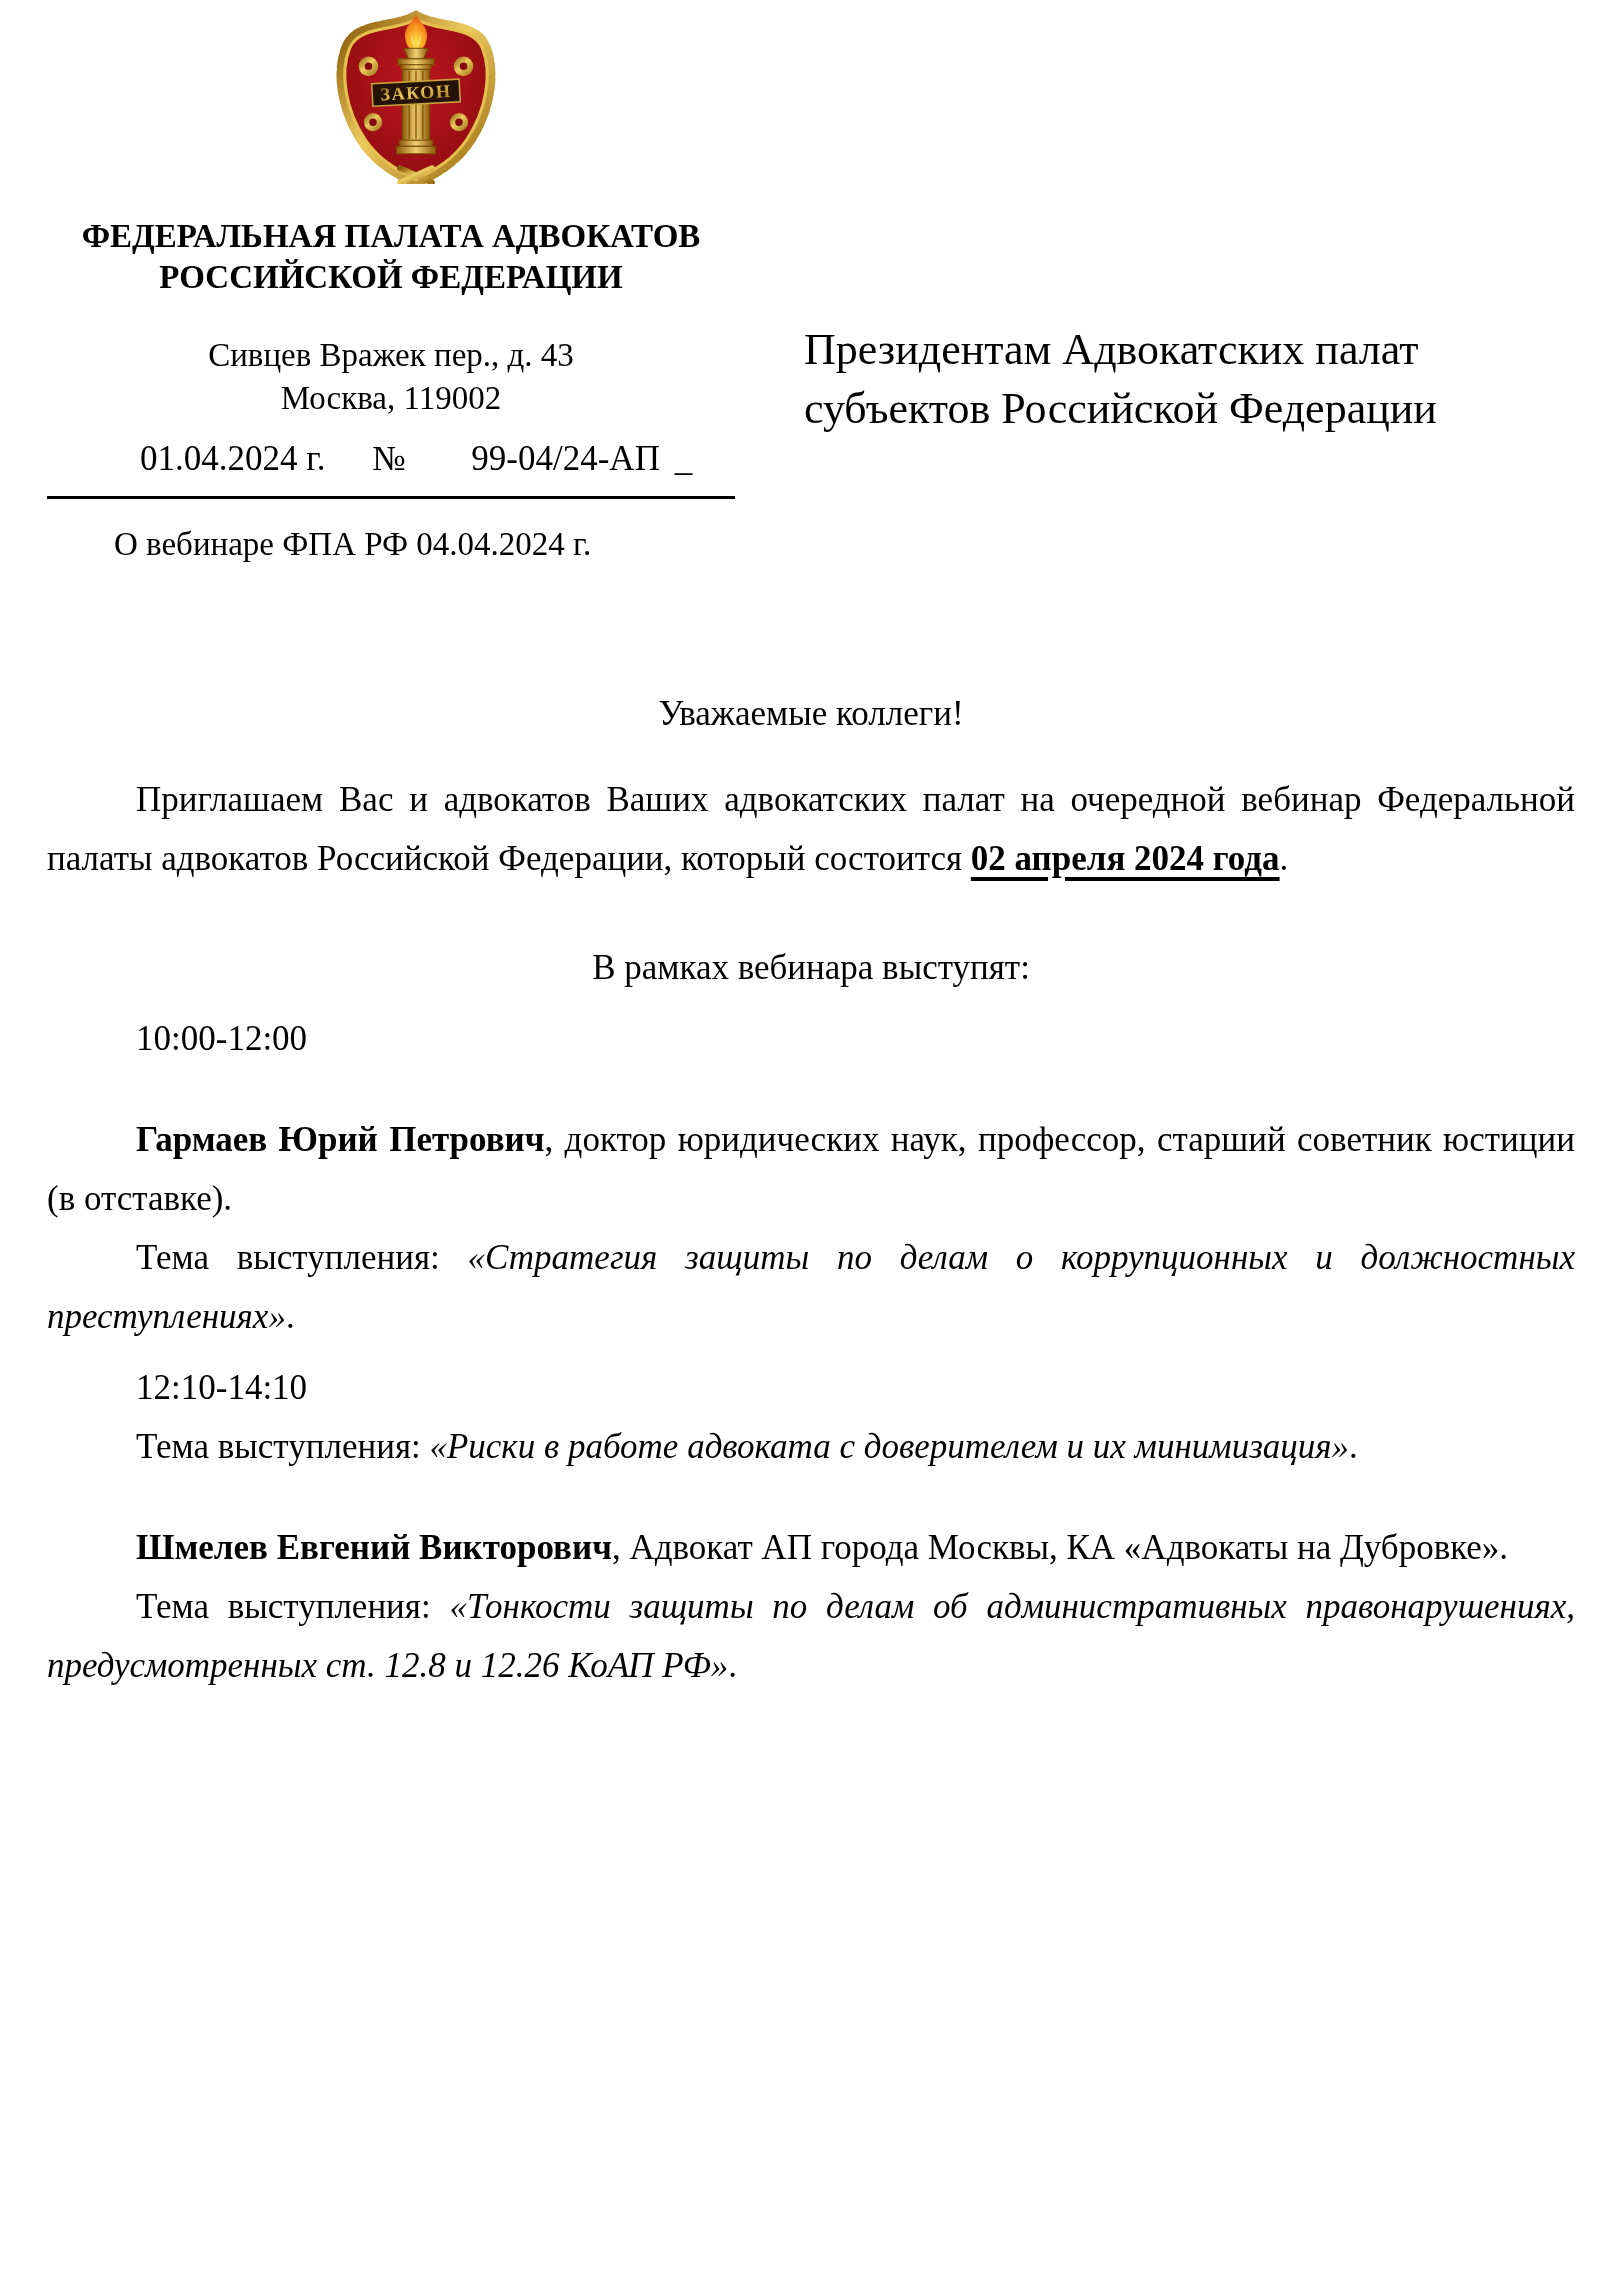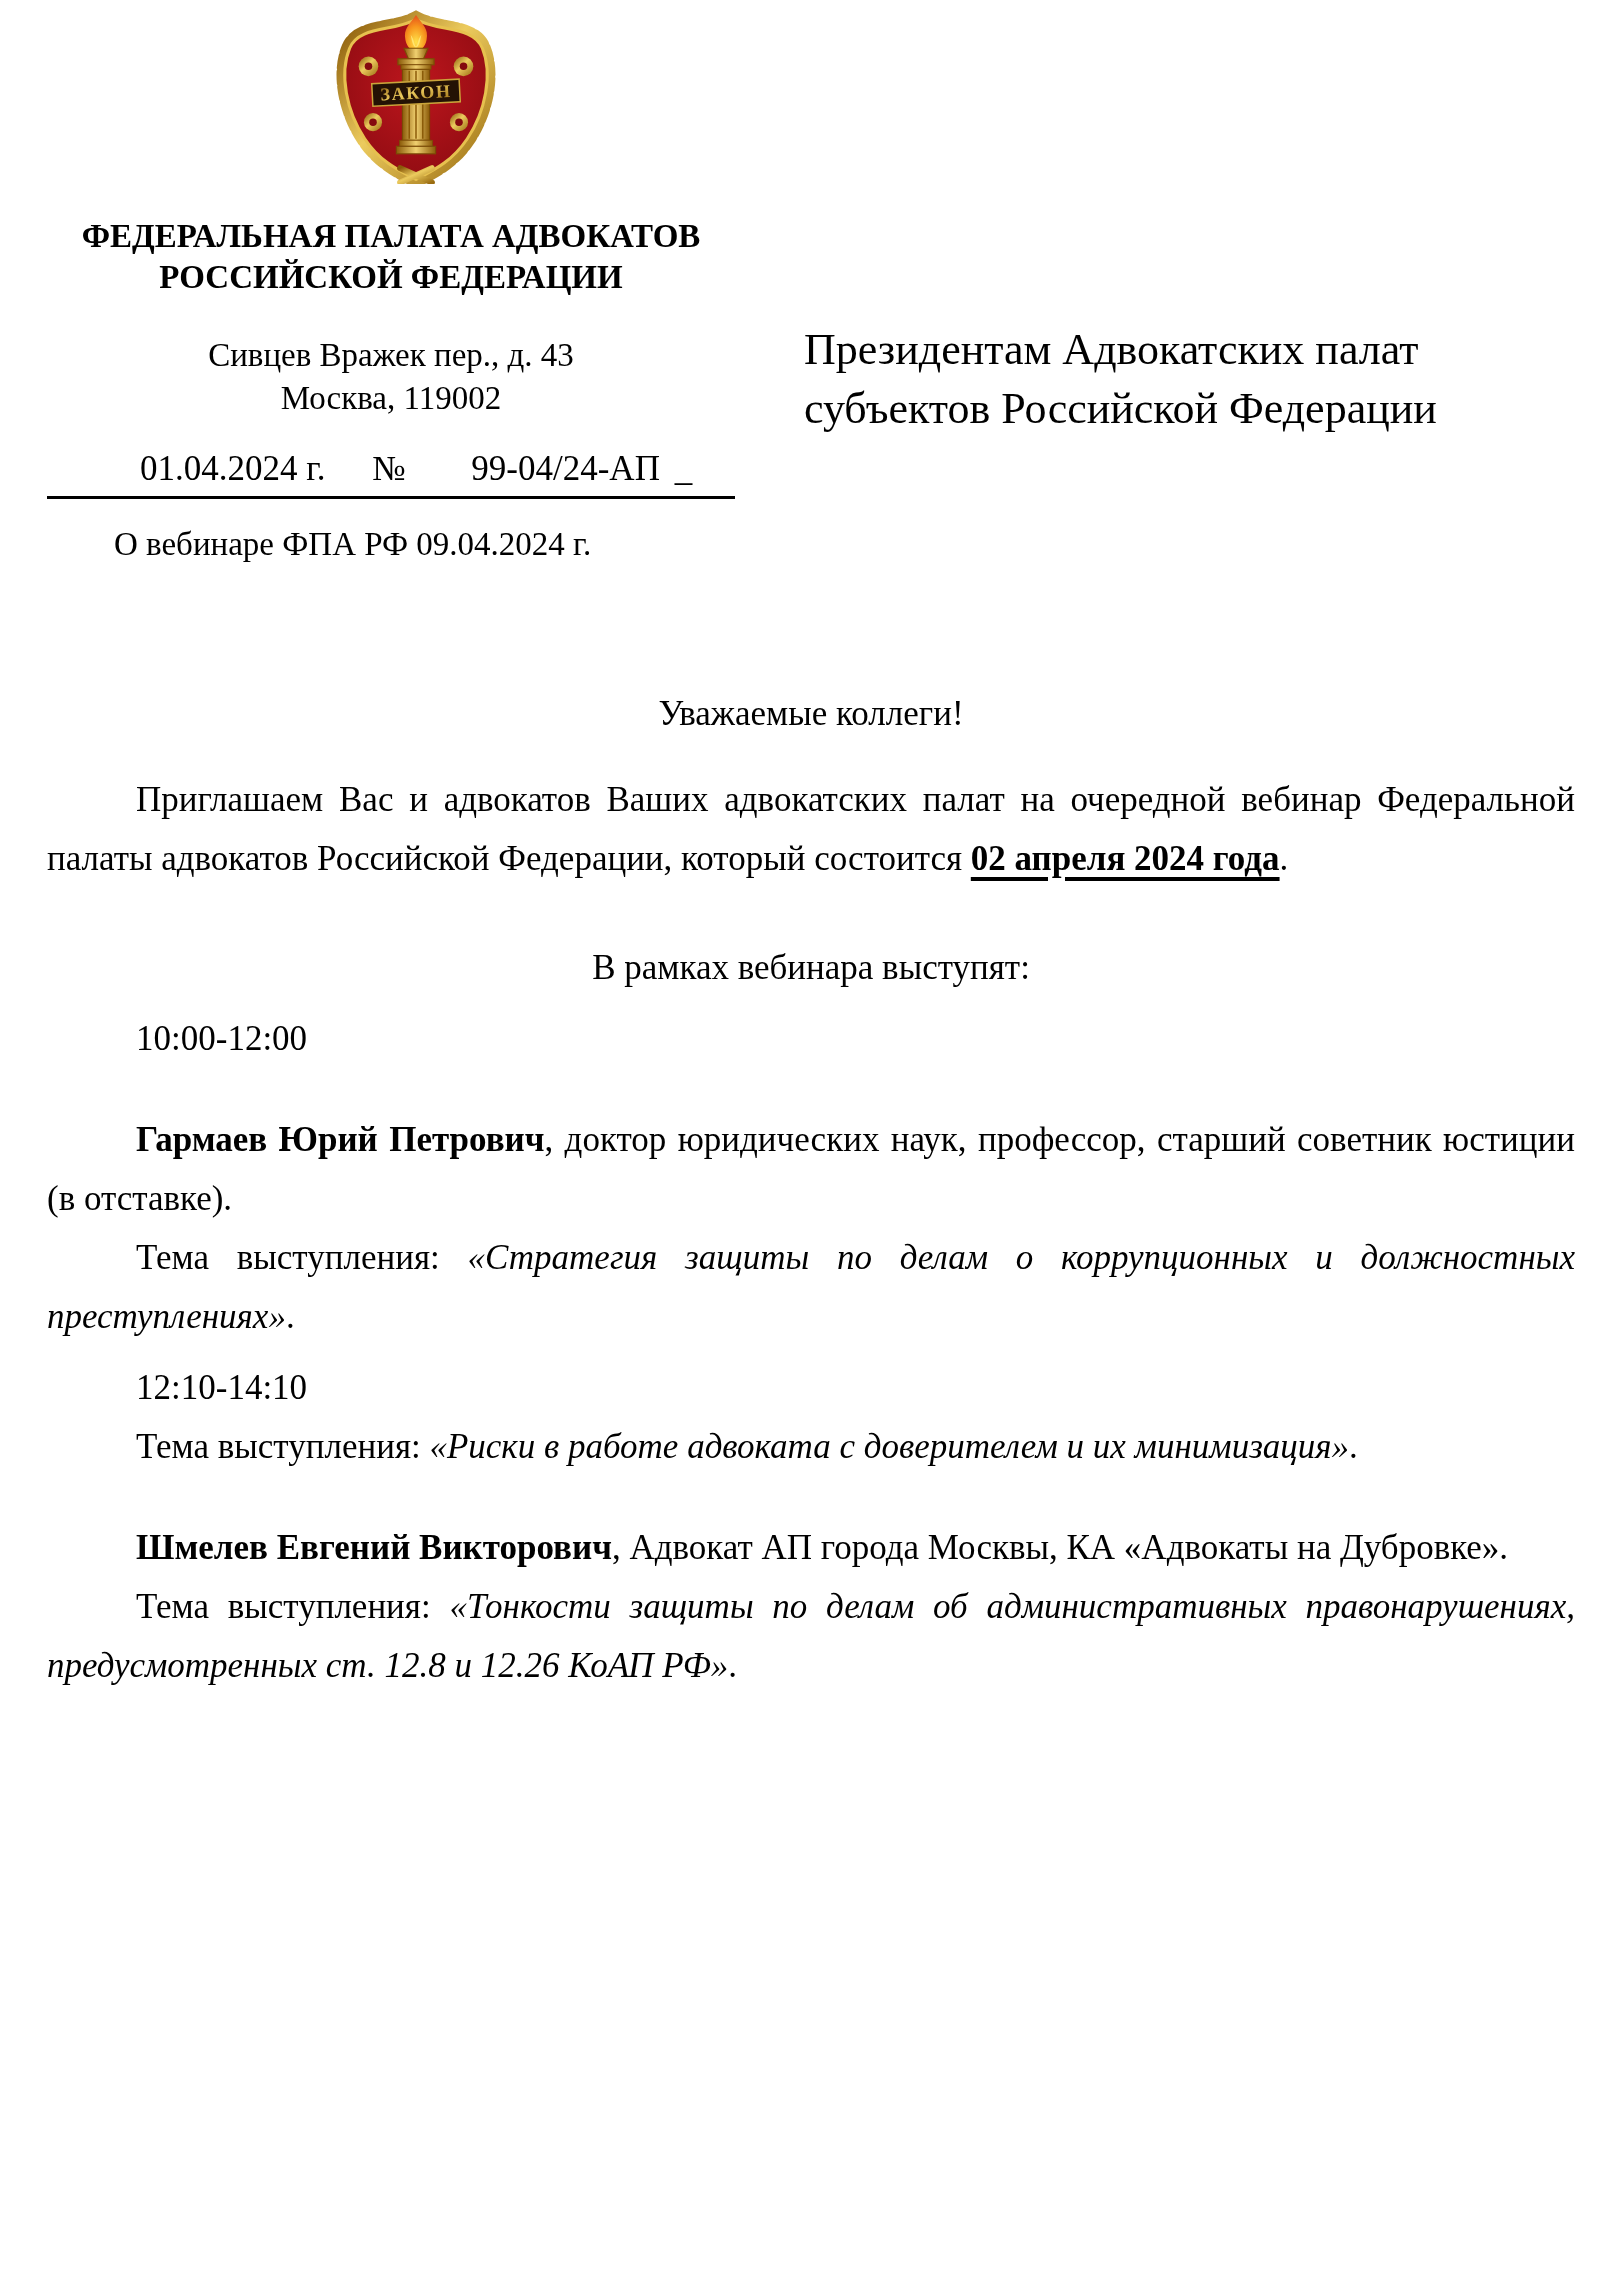--- a/index.html
+++ b/index.html
@@ -11,22 +11,22 @@
   
   .header{display:flex;align-items:flex-start;}
   .left-col{width:688px;flex:0 0 auto;text-align:center;}
   .right-col{margin-left:69px;padding-top:312px;font-size:44px;line-height:1.35;
              text-align:left;white-space:nowrap;}
   .logo-box{display:block;width:182px;height:175px;margin:1.5px 0 0 278px;}
   .org-name{margin-top:32px;font-weight:700;font-size:33px;line-height:1.25;}
   .addr{margin-top:35px;font-size:33px;line-height:1.32;}
   .contacts{margin-top:23px;font-size:33px;line-height:1.40;}
   .email-link{color:#0000ee;text-decoration:underline;cursor:pointer;}
-  .date-row{margin-top:28px;text-align:left;font-size:35px;white-space:nowrap;
-            border-bottom:3.8px solid #000;padding-bottom:7px;}
+  .date-row{margin-top:18px;text-align:left;font-size:35px;white-space:nowrap;
+            border-bottom:3.8px solid #000;padding-bottom:17px;}
   .d-date{margin-left:93px;}
   .d-no{margin-left:38px;}
   .d-num{margin-left:57px;}
   .d-us{margin-left:6px;}
   .subject{margin-top:27px;text-align:left;font-size:33px;padding-left:67px;}
   
   .letter-body{font-size:35px;line-height:59px;}
   .greeting{margin-top:121px;text-align:center;}
   .par{margin:0;text-align:justify;text-indent:89px;}
   .intro{margin-top:27px;}
@@ -121,21 +121,21 @@
       </div>
 
 
       <div class="date-row">
         <span class="d-date">01.04.2024 г.</span>
         <span class="d-no">№</span>
         <span class="d-num">99-04/24-АП</span>
         <span class="d-us">_</span>
       </div>
 
-      <div class="subject">О вебинаре ФПА РФ 09.04.2024 г.</div>
+      <div class="subject">О вебинаре ФПА РФ 04.04.2024 г.</div>
     </div>
 
     <div class="right-col">
       <div>Президентам Адвокатских палат</div>
       <div>субъектов Российской Федерации</div>
     </div>
   </div>
 
   <div class="letter-body">
 

